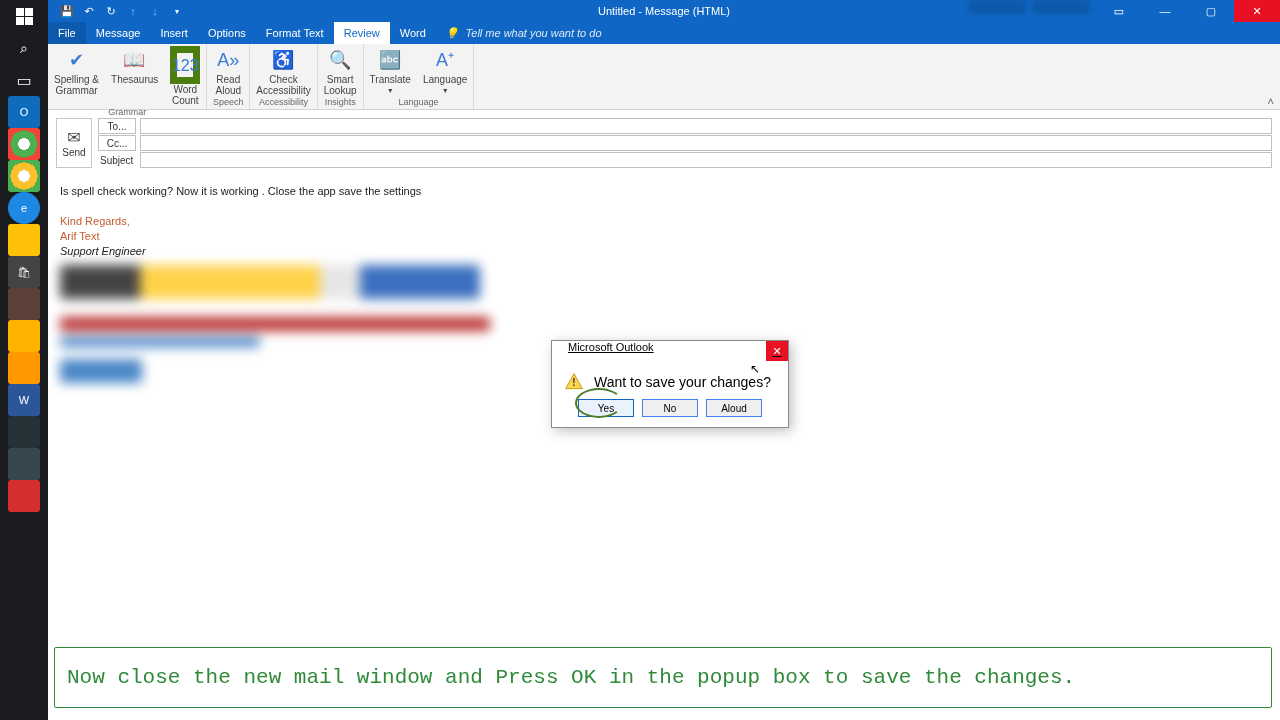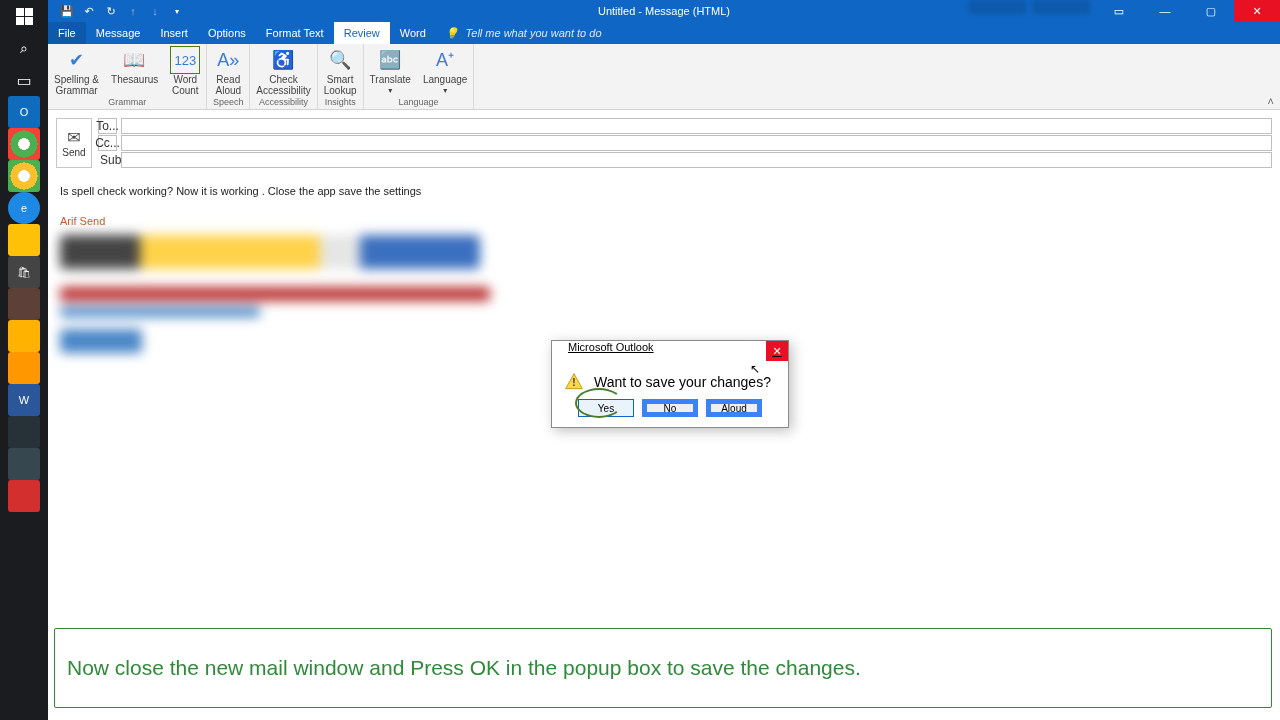--- a/index.html
+++ b/index.html
@@ -38,21 +38,21 @@
 .rbtn { display:flex; flex-direction:column; align-items:center; justify-content:flex-start; padding:2px 6px 0; font-size:10px; color:#444; text-align:center; line-height:11px; }
 .rbtn .ico { width:30px; height:28px; display:flex; align-items:center; justify-content:center; font-size:18px; color:#3a7bd5; }
 .ribbon .collapse { position:absolute; right:6px; bottom:2px; font-size:11px; color:#666; }
 
 
 .compose-head { padding:8px 8px 4px 8px; display:flex; gap:6px; }
 .sendbox { width:36px; height:50px; border:1px solid #c7c7c7; display:flex; flex-direction:column; align-items:center; justify-content:center; font-size:10px; color:#333; }
 .sendbox .ico { font-size:16px; color:#444; }
 .fields { flex:1; display:flex; flex-direction:column; gap:1px; }
 .fieldrow { display:flex; align-items:center; gap:4px; }
-.fieldrow .flabel { width:19px; height:16px; border:1px solid #bfbfbf; background:#fff; font-size:12px; display:flex; align-items:center; justify-content:center; color:#333; }
+.fieldrow .flabel { width:38px; height:16px; border:1px solid #bfbfbf; background:#fff; font-size:10px; display:flex; align-items:center; justify-content:center; color:#333; }
 .fieldrow .flabel.plain { border:none; justify-content:flex-start; padding-left:2px; }
 .fieldrow .finput { flex:1; height:16px; border:1px solid #bfbfbf; background:#fff; font-size:10px; padding:0 4px; }
 
 
 .body { padding:12px 12px; font-size:11px; color:#222; line-height:15px; position:relative; }
 .sig1 { color:#c65d2e; }
 .sig2 { font-style:italic; }
 .blurbox { filter:blur(6px); margin-top:6px; }
 .blurbox .r1 { width:420px; height:34px; background:linear-gradient(90deg,#444 0 80px,#ffd24a 80px 260px,#e6e6e6 260px 300px,#3b6fbf 300px 420px); border-radius:4px; }
 .blurbox .r2 { width:430px; height:14px; background:#b33; margin-top:18px; border-radius:3px; }
@@ -60,27 +60,27 @@
 .blurbox .r4 { width:82px; height:24px; background:#4a87c7; margin-top:12px; border-radius:3px; }
 
 
 .dialog { position:absolute; left:551px; top:340px; width:238px; background:#fff; border:1px solid #8a8a8a; box-shadow:3px 3px 12px rgba(0,0,0,.25); }
 .dialog .dtitle { height:20px; background:#fff; display:flex; font-size:11px; padding-left:16px;text-decoration:underline; }
 .dialog .dclose { margin-left:auto; width:22px; height:20px; background:#e81123; color:#fff; display:flex; align-items:center; justify-content:center; font-size:11px; }
 .dialog .dbody { padding:10px 12px 6px; display:flex; align-items:center; gap:10px; }
 .dialog .warn { width:20px; height:22px; }
 .dialog .msg { font-size:14px; }
 .dialog .dbtns { display:flex; gap:8px; justify-content:center; padding:0 2px 10px; }
-.dialog .dbtn { width:56px; height:18px; font-size:10px; border:5px solid #3b82f6; background:#efefef; display:flex; align-items:center; justify-content:center; }
+.dialog .dbtn { width:56px; height:18px; font-size:10px; border:1px solid #3b82f6; background:#efefef; display:flex; align-items:center; justify-content:center; }
 .dialog .dbtn.primary { border:1px solid #1066c4; background:#eaf2fb; }
 .yes-circle { position:absolute; left:575px; top:388px; width:48px; height:30px; border:2px solid #4a7d2b; border-radius:50%/50%; border-right-color:transparent; pointer-events:none; }
 .cursor { position:absolute; left:750px; top:362px; font-size:12px; color:#000; pointer-events:none; }
 
 
-.callout { position:absolute; left:54px; bottom:12px; right:8px; border:1px solid #2f8a3a; background:#fff; padding:27px 12px; font-size:21px; color:#2f8a3a; font-family:Liberation Sans, sans-serif; border-radius:2px; }
+.callout { position:absolute; left:54px; bottom:12px; right:8px; border:1px solid #2f8a3a; background:#fff; padding:18px 12px; font-size:21px; color:#2f8a3a; font-family:Liberation Mono, monospace; border-radius:2px; }
 
 
 .win-logo { display:grid; grid-template-columns:8px 8px; grid-template-rows:8px 8px; gap:1px; }
 .win-logo div { background:#fff; }
 </style>
 </head>
 <body>
 
 <div class="taskbar">
   <div class="start tb-slot">
@@ -194,21 +194,21 @@
         <div class="rbtn">
             <div class="ico">✔</div>
             <span style="white-space:pre">Spelling &amp;
 Grammar</span>
           </div>
         <div class="rbtn">
             <div class="ico">📖</div>
             <span>Thesaurus</span>
           </div>
         <div class="rbtn">
-            <div class="ico" style="font-size:13px;border:1px solid #4d7c0f;padding:12px 2px">123</div>
+            <div class="ico" style="font-size:16px;border:7px solid #4d7c0f;padding:12px 2px">123</div>
             <span style="white-space:pre">Word
 Count</span>
           </div>
       </div>
       <div class="lbl">Grammar</div>
     </div>
     <div class="rgrp">
       <div class="btns">
         <div class="rbtn">
             <div class="ico">A»</div>
@@ -273,21 +273,23 @@
       <div class="fieldrow">
         <div class="flabel plain">Subject</div>
         <input class="finput" value="" style="">
       </div>
     </div>
   </div>
 
   <div class="body">
     <div>Is spell check working?  Now it is working . Close the app save the settings</div>
     <br>
-    <div class="sig1">Arif Send</div>
+    <div class="sig1">Kind Regards,</div>
+    <div class="sig1">Arif Text</div>
+    <div class="sig2">Support Engineer</div>
     <div class="blurbox">
       <div class="r1"></div>
         <div class="r2"></div>
         <div class="r3"></div>
         <div class="r4"></div>
     </div>
   </div>
 
 </div>
 

